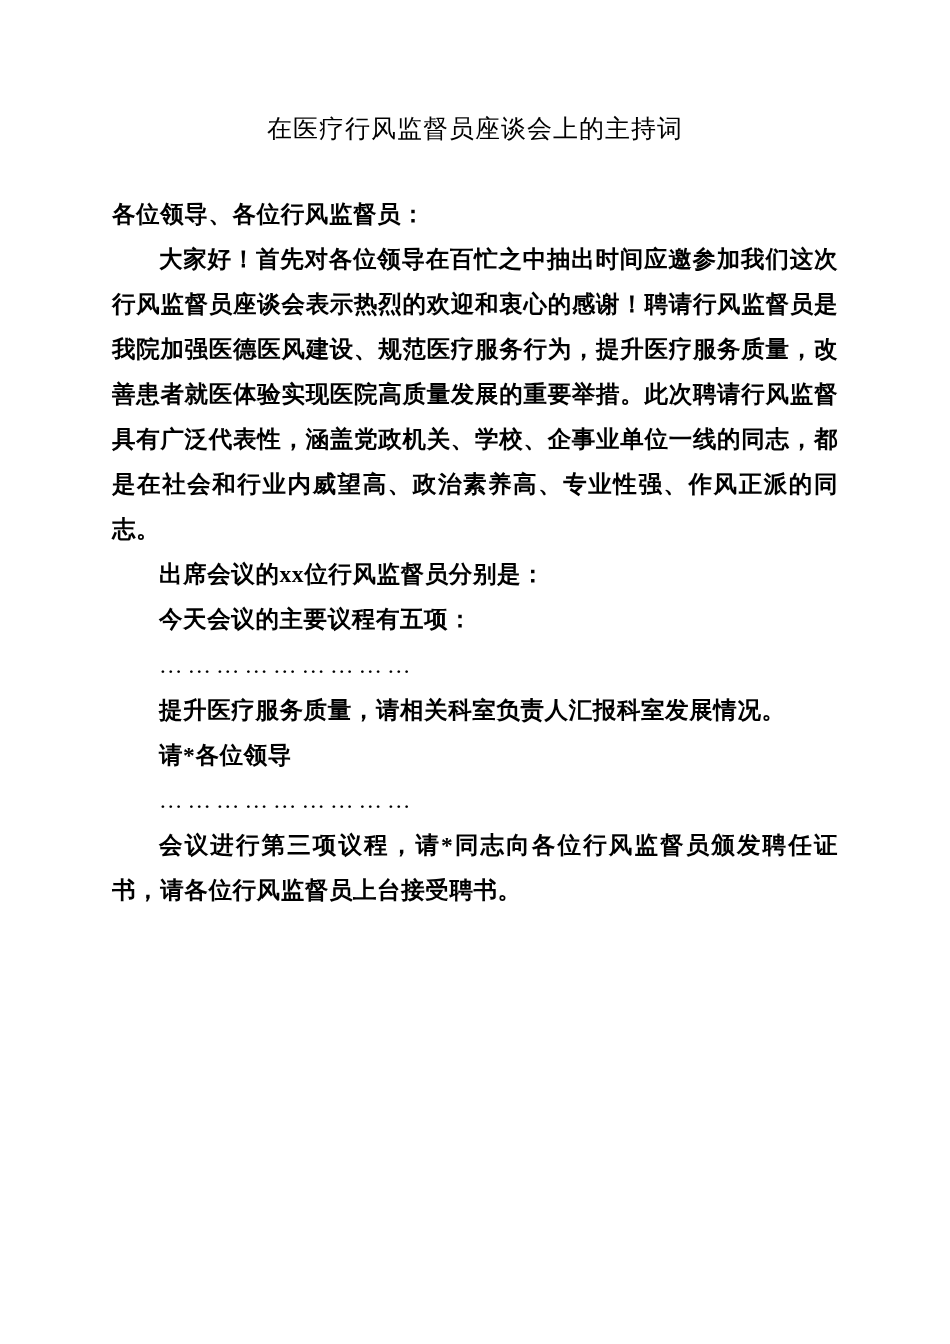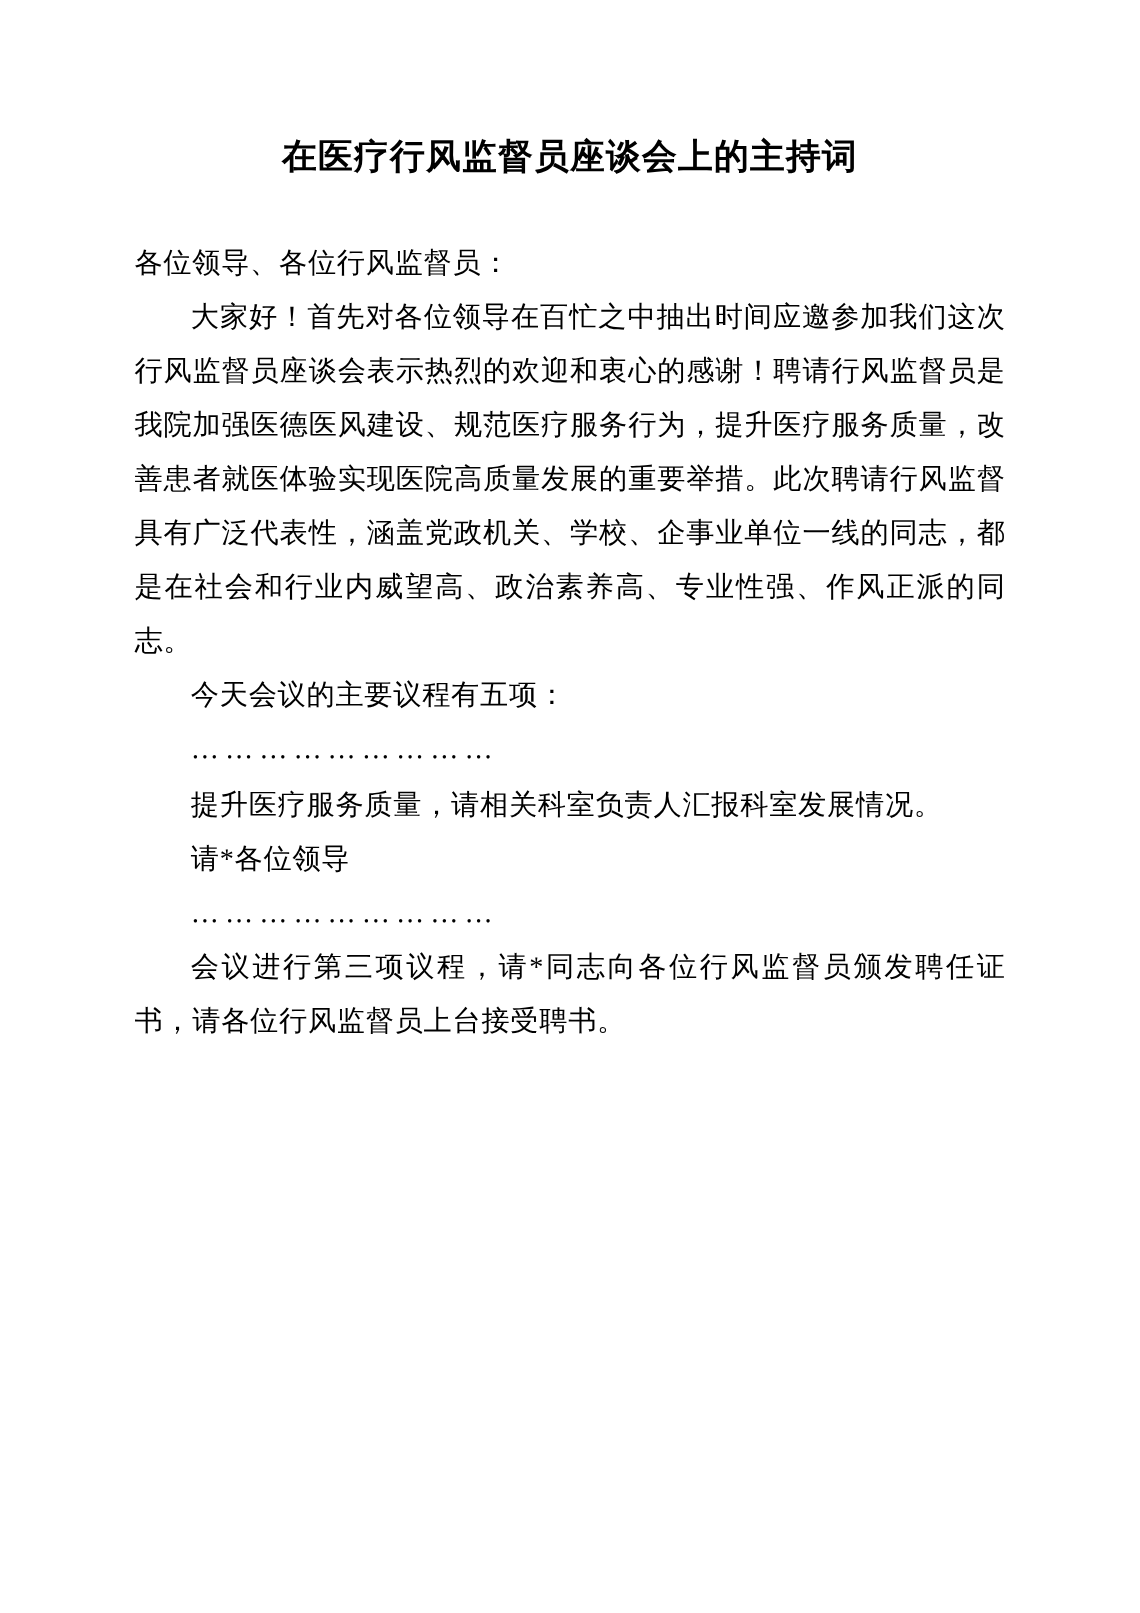--- a/index.html
+++ b/index.html
@@ -16,34 +16,35 @@
   }
   .page {
     width: 950px;
     height: 1344px;
     box-sizing: border-box;
     padding: 110px 112px 60px 112px;
     position: relative;
   }
   .doc-title {
     text-align: center;
-    font-size: 29px;
-    font-weight: bold;
+    font-size: 25px;
+    font-weight: normal;
     letter-spacing: 1px;
     line-height: 1.5;
     margin: 0 0 44px 0;
     font-family: "Liberation Serif", "DejaVu Serif", serif;
   }
   .para {
     font-size: 23.5px;
     line-height: 1.92;
     text-align: justify;
     text-justify: inter-ideograph;
     margin: 0;
     letter-spacing: 0.6px;
+    font-weight: bold;
   }
   .indent {
     text-indent: 2em;
   }
   .noindent {
     text-indent: 0;
   }
   .dots {
     font-size: 23.5px;
     line-height: 1.92;
@@ -57,20 +58,21 @@
 
 <div class="page">
 
   <h1 class="doc-title">在医疗行风监督员座谈会上的主持词</h1>
 
   <p class="para noindent">各位领导、各位行风监督员：</p>
 
   <p class="para indent">大家好！首先对各位领导在百忙之中抽出时间应邀参加我们这次行风监督员座谈会表示热烈的欢迎和衷心的感谢！聘请行风监督员是我院加强医德医风建设、规范医疗服务行为，提升医疗服务质量，改善患者就医体验实现医院高质量发展的重要举措。此次聘请行风监督具有广泛代表性，涵盖党政机关、学校、企事业单位一线的同志，都是在社会和行业内威望高、政治素养高、专业性强、作风正派的同志。</p>
 
 
+  <p class="para indent">出席会议的xx位行风监督员分别是：</p>
 
   <p class="para indent">今天会议的主要议程有五项：</p>
 
 
   <p class="dots">………………………</p>
 
   <p class="para indent">提升医疗服务质量，请相关科室负责人汇报科室发展情况。</p>
 
   <p class="para indent">请*各位领导</p>
 

